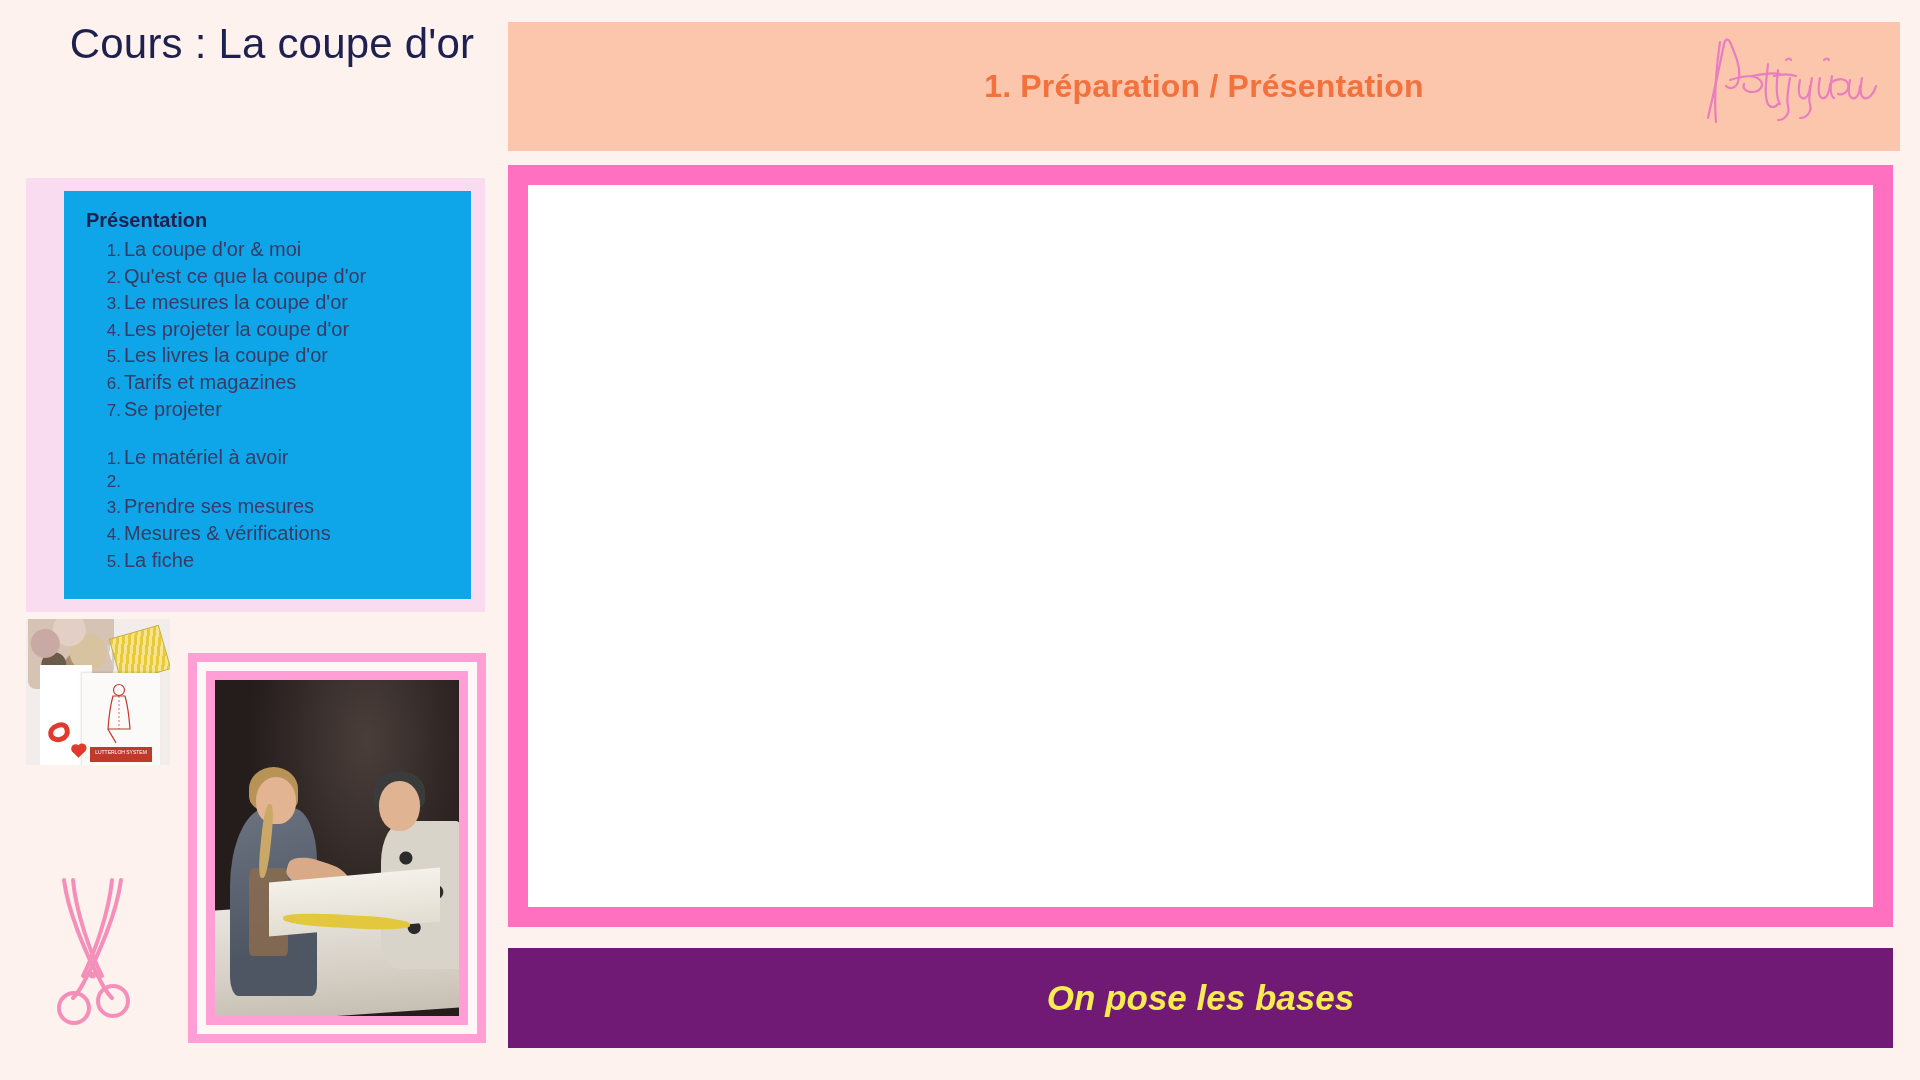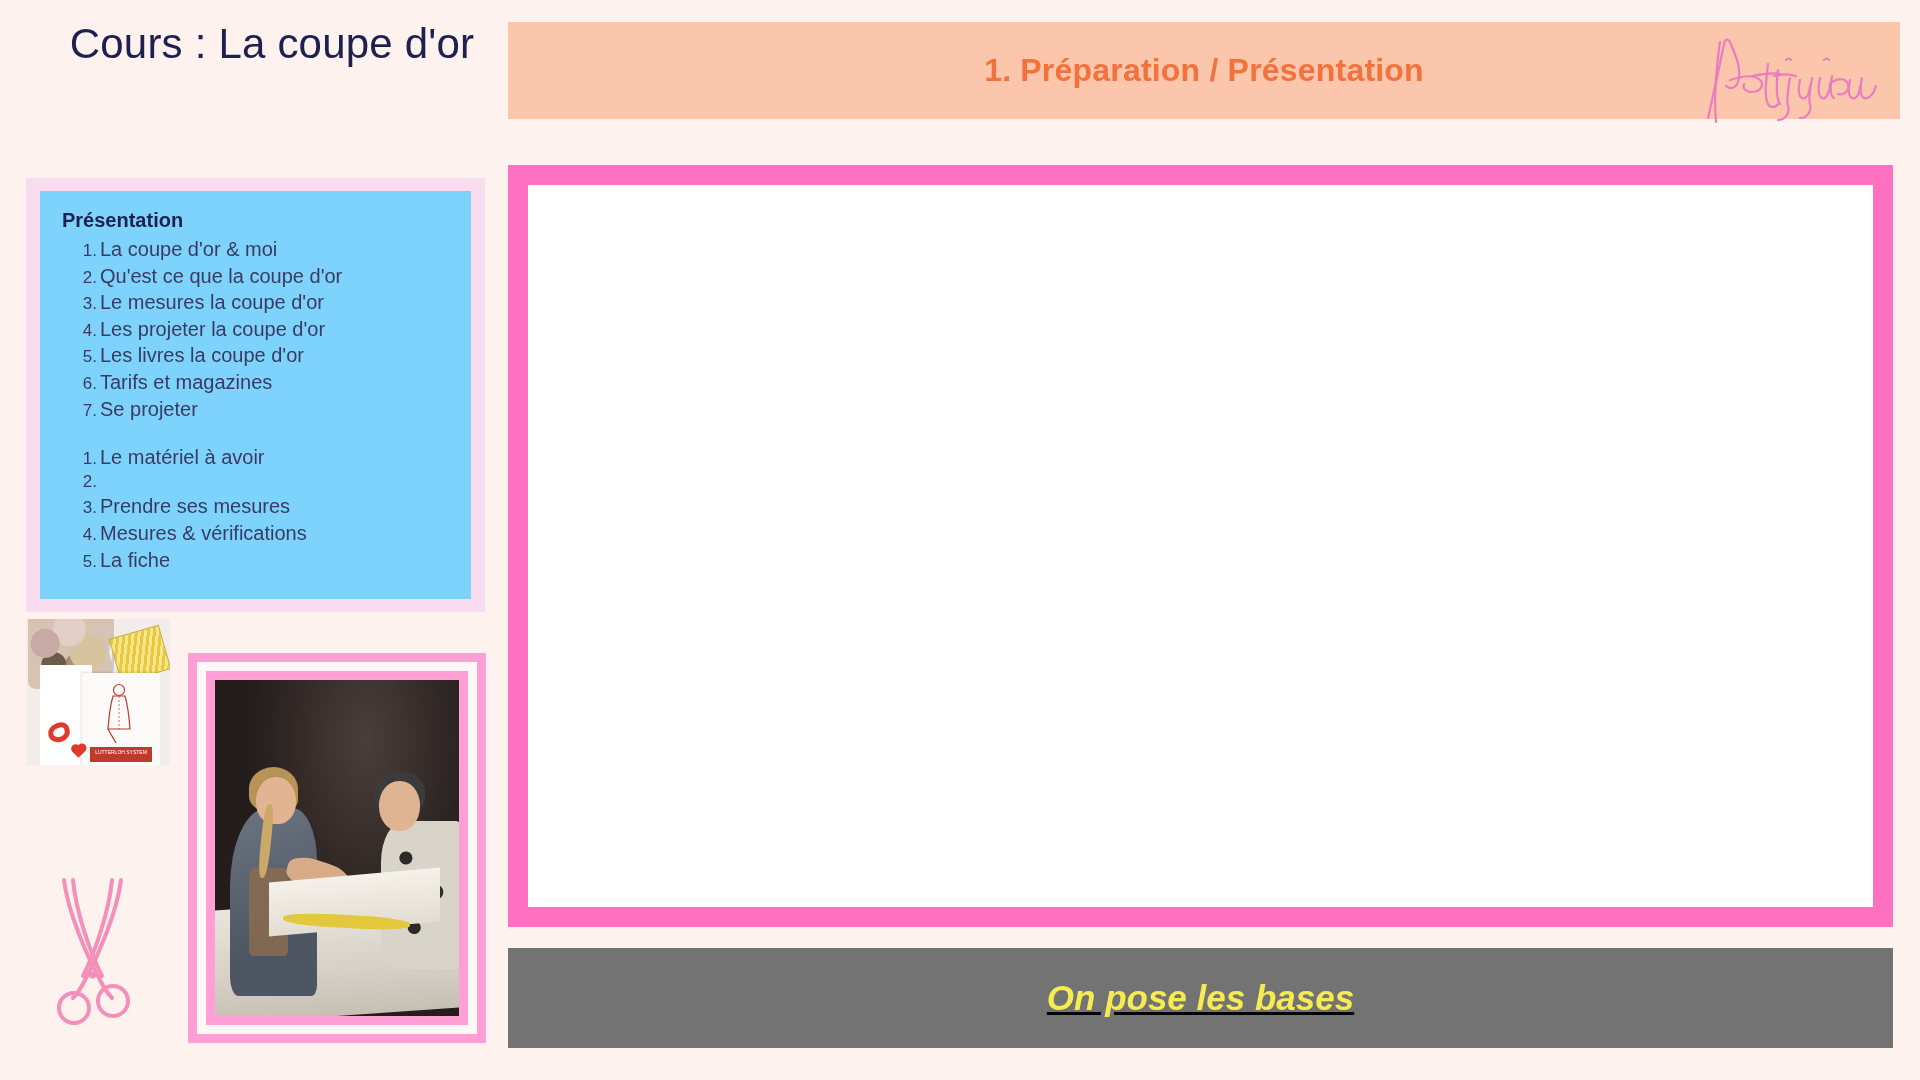--- a/index.html
+++ b/index.html
@@ -46,22 +46,23 @@
 
   
   #toc-frame {
     position: absolute;
     left: 26px; top: 178px;
     width: 459px;
     background: #F9DCF0;
     padding: 13px 14px 13px 14px;
   }
   #toc-inner {
-    background: #7dd3fc;
+    background: #0ea5e9;
     padding: 18px 22px 26px 22px;
+    margin-left: 24px;
   }
   .toc-section-heading {
     font-size: 20px;
     font-weight: bold;
     color: #1E2050;
     margin-bottom: 4px;
   }
   .toc-section + .toc-section { margin-top: 22px; }
   .toc-list { list-style: none; }
   .toc-item {
@@ -257,21 +258,21 @@
   #scissors-icon {
     position: absolute;
     left: 40px; top: 872px;
     width: 105px; height: 155px;
   }
 
   
   #header-banner {
     position: absolute;
     left: 508px; top: 22px;
-    width: 1392px; height: 97px;
+    width: 1392px; height: 129px;
     background: #FBC6AB;
     display: flex;
     align-items: center;
     justify-content: center;
   }
   #header-title {
     font-size: 32px;
     font-weight: bold;
     color: #F2713C;
     letter-spacing: 0.2px;
@@ -292,25 +293,24 @@
   }
   #content-area {
     width: 100%; height: 100%;
     background: #FFFFFF;
   }
 
   #footer-banner {
     position: absolute;
     left: 508px; top: 948px;
     width: 1385px; height: 100px;
-    background: #737373;
+    background: #701a75;
     display: flex;
     align-items: center;
     justify-content: center;
-    text-decoration: underline;
   }
   #footer-text {
     font-size: 35px;
     font-style: italic;
     font-weight: 600;
     color: #F7EB52;
   }
 </style>
 </head>
 <body>

